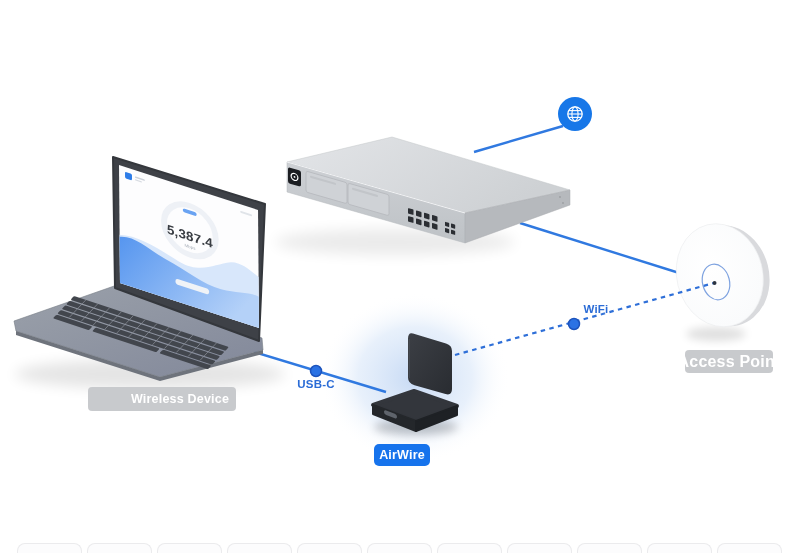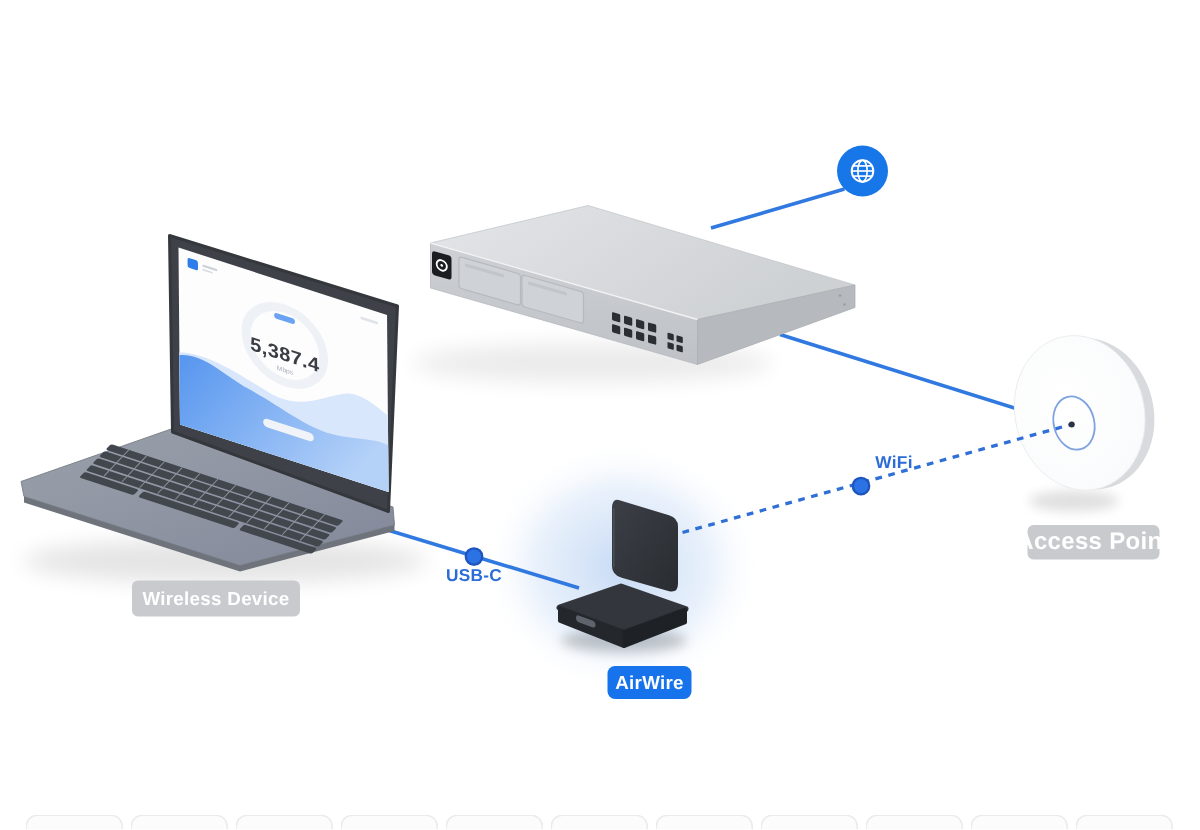--- a/index.html
+++ b/index.html
@@ -211,22 +211,22 @@
       <line x1="568.7" y1="110.6" x2="581.3" y2="110.6" stroke="#fff" stroke-width="1.1"></line>
       <line x1="567.8" y1="114" x2="582.2" y2="114" stroke="#fff" stroke-width="1.1"></line>
       <line x1="568.7" y1="117.4" x2="581.3" y2="117.4" stroke="#fff" stroke-width="1.1"></line>
     </g>
 
     <circle cx="316" cy="371" r="5.5" fill="#2b72e4" stroke="#1d54bd" stroke-width="1.5"></circle>
     <circle cx="574" cy="324" r="5.5" fill="#2b72e4" stroke="#1d54bd" stroke-width="1.5"></circle>
   </svg>
 
 
-  <div class="pill" style="left:88px;top:387px;width:112px;height:24px;">Wireless Device</div>
+  <div class="pill" style="left:88px;top:387px;width:112px;height:24px;padding-left:36px;">Wireless Device</div>
 
   <div class="pill" style="left:685px;top:350px;width:88px;height:23px;font-size:16px;">Access Point</div>
 
-  <div class="pill accent-bg" style="left: 405px; top: 444px; width: 56px; height: 22px; background: rgb(22, 115, 236);">AirWire</div>
+  <div class="pill accent-bg" style="left: 374px; top: 444px; width: 56px; height: 22px; background: rgb(22, 115, 236);">AirWire</div>
 
   <div class="conn-label" style="left:316px;top:349px;margin-top:29px;">USB-C</div>
 
   <div class="conn-label" style="left:596px;top:303px;">WiFi</div>
 </div>
 
 </body></html>

